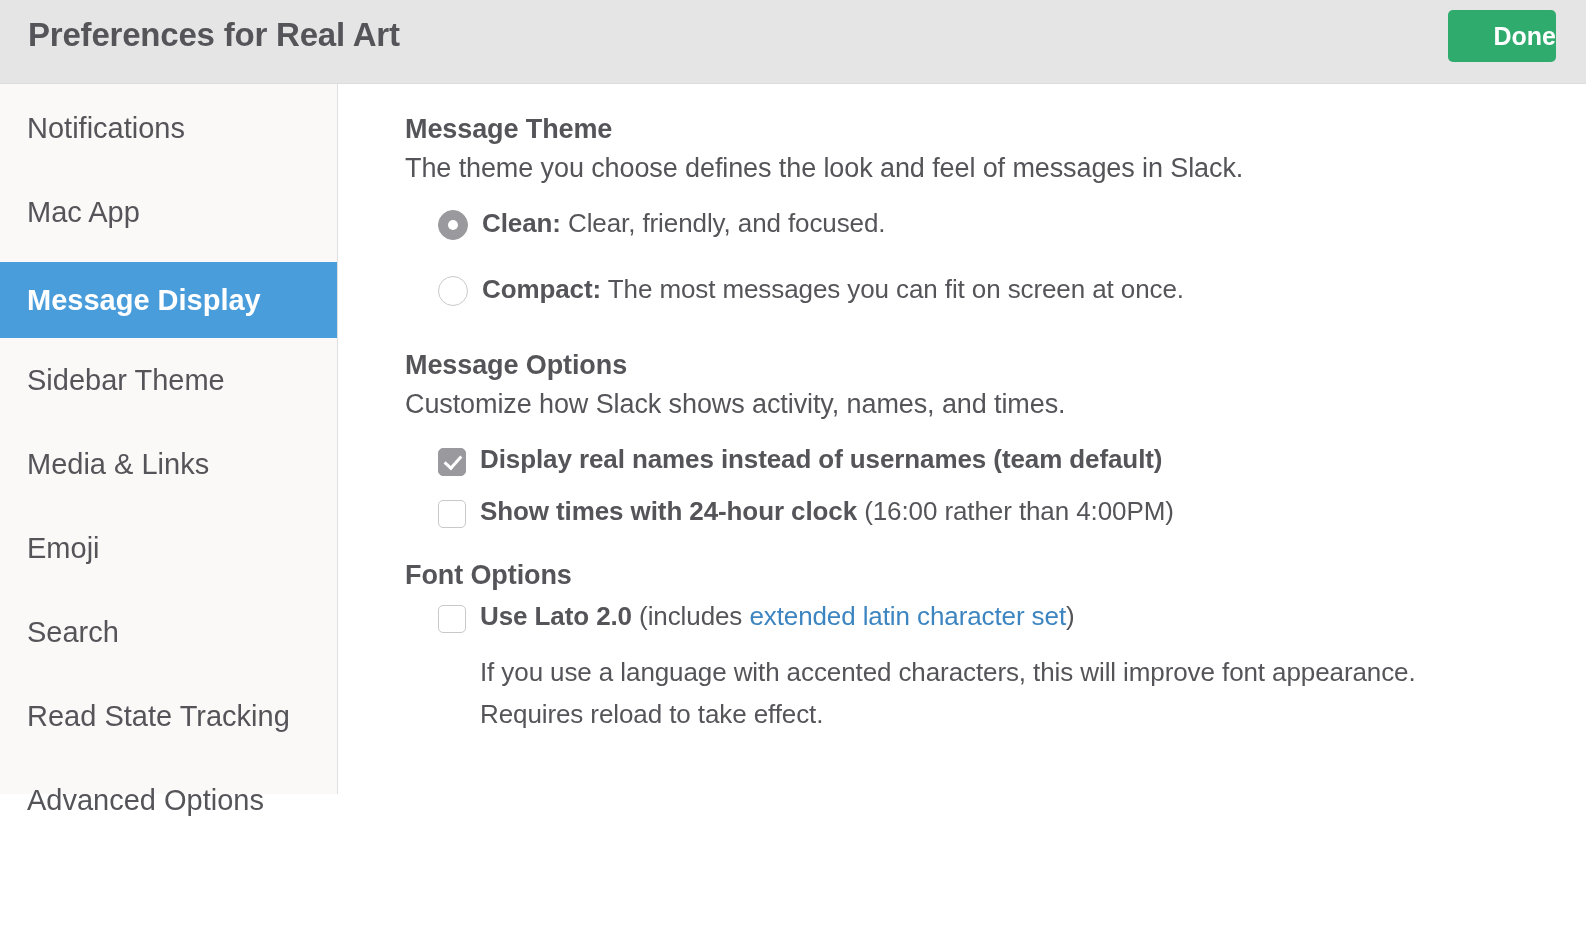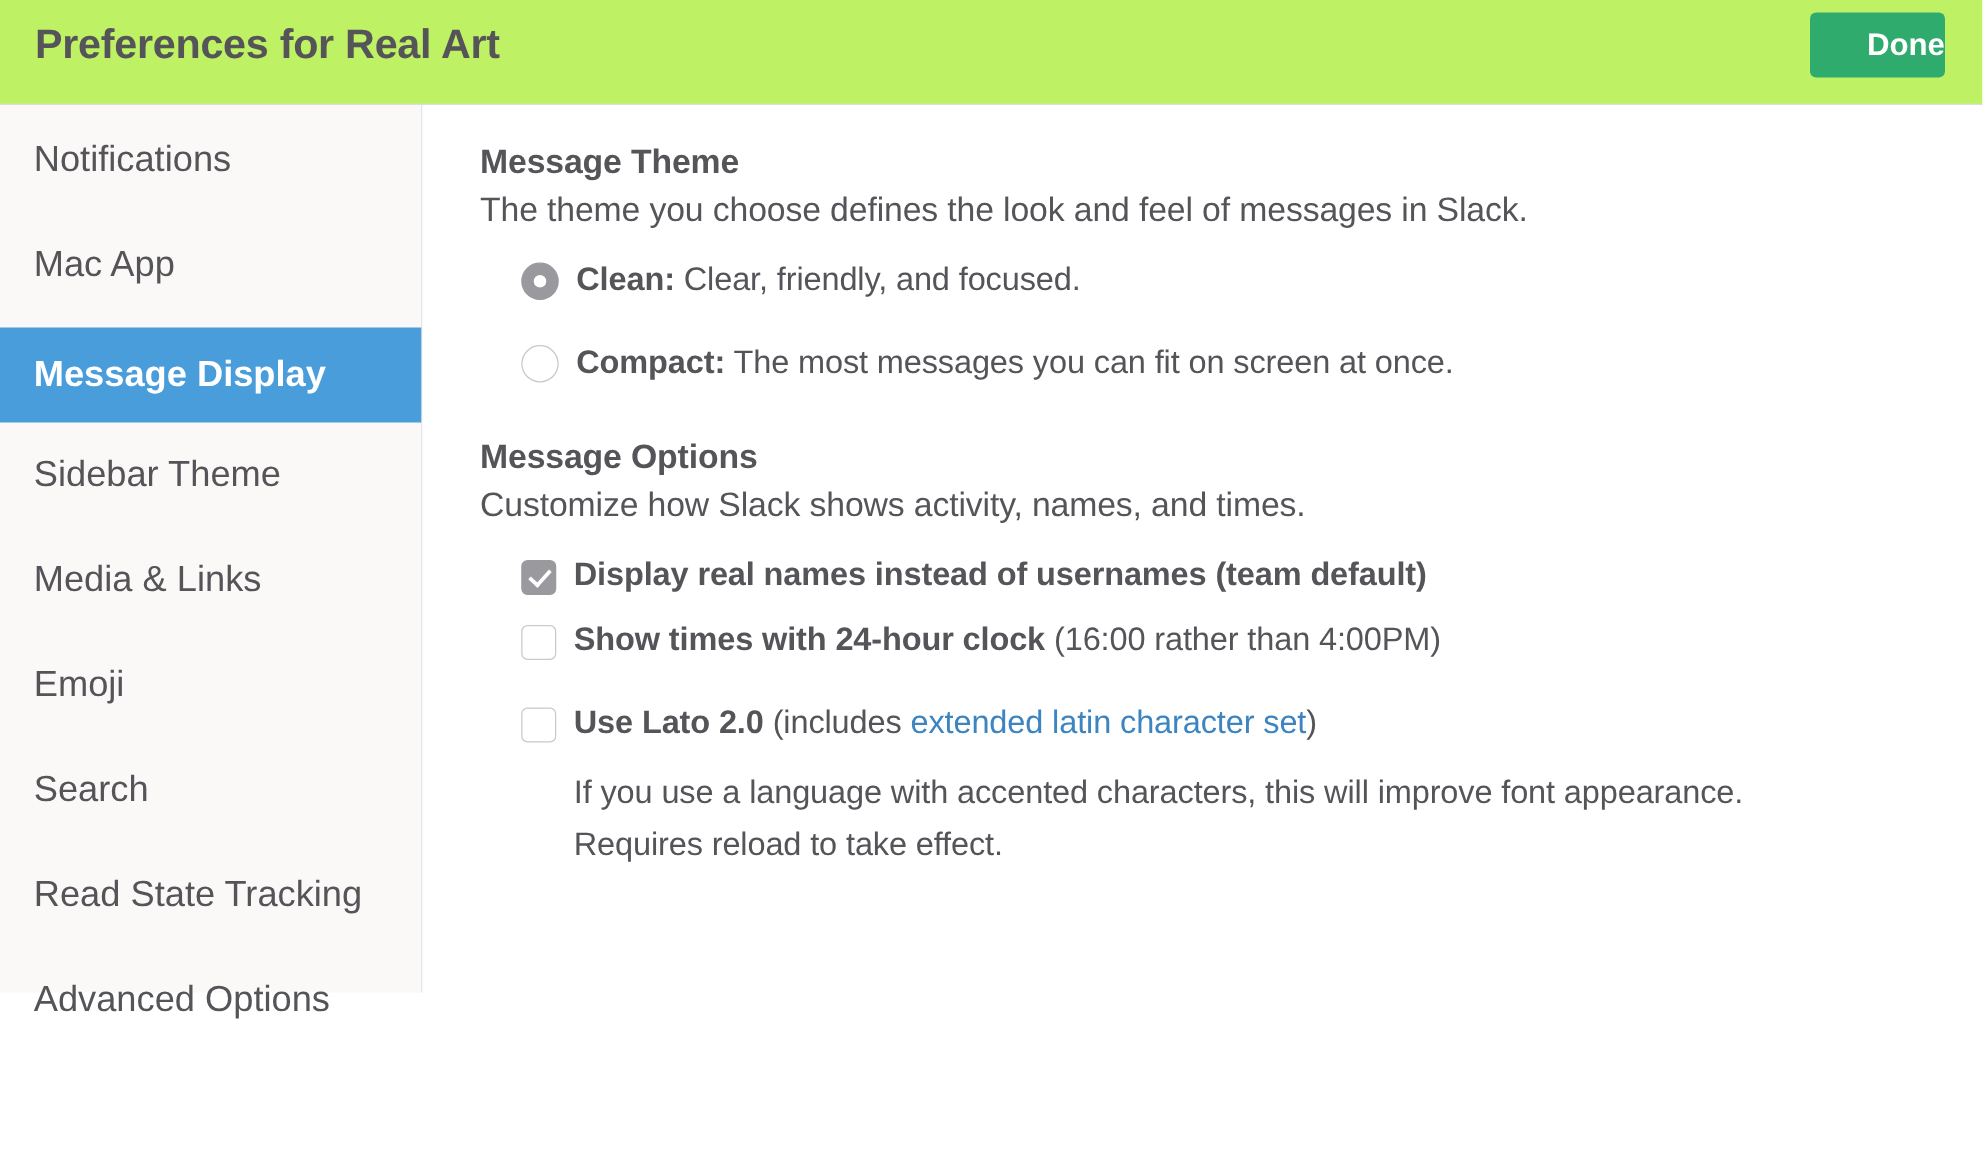--- a/index.html
+++ b/index.html
@@ -12,21 +12,21 @@
     background: #ffffff;
     font-family: "Liberation Sans", "DejaVu Sans", sans-serif;
     overflow: hidden;
     -webkit-font-smoothing: antialiased;
   }
 
   
   .header {
     position: relative;
     height: 84px;
-    background: #bef264;
+    background: #e5e5e5;
     border-bottom: 1px solid #dddddd;
     box-sizing: border-box;
   }
   .header-title {
     position: absolute;
     left: 28px;
     top: 16px;
     font-size: 33px;
     font-weight: bold;
     color: #555459;
@@ -49,20 +49,21 @@
     cursor: pointer;
     line-height: 52px;
     text-align: right;
     padding: 0;
   }
 
   
   .body-wrap {
     display: flex;
     height: 710px;
+    gap: 21px;
   }
 
   
   .sidebar {
     width: 338px;
     flex: 0 0 338px;
     background: #faf9f7;
     border-right: 1px solid #e0e0e0;
     box-sizing: border-box;
     padding-top: 10px;
@@ -254,20 +255,21 @@
         <span class="checkbox"></span>
         <span class="option-label">
           <b>Show times with 24-hour clock</b><span> (16:00 rather than 4:00PM)</span>
         </span>
       </div>
     </div>
 
     <div class="spacer-sm"></div>
 
     <div class="section">
+      <div class="section-title">Font Options</div>
 
       <div class="option-row">
         <span class="checkbox"></span>
         <span class="option-label">
           <b>Use Lato 2.0</b><span> (includes </span><a class="link">extended latin character set</a><span>)</span>
         </span>
       </div>
 
       <div class="sub-note">If you use a language with accented characters, this will improve font appearance.</div>
       <div class="sub-note">Requires reload to take effect.</div>

